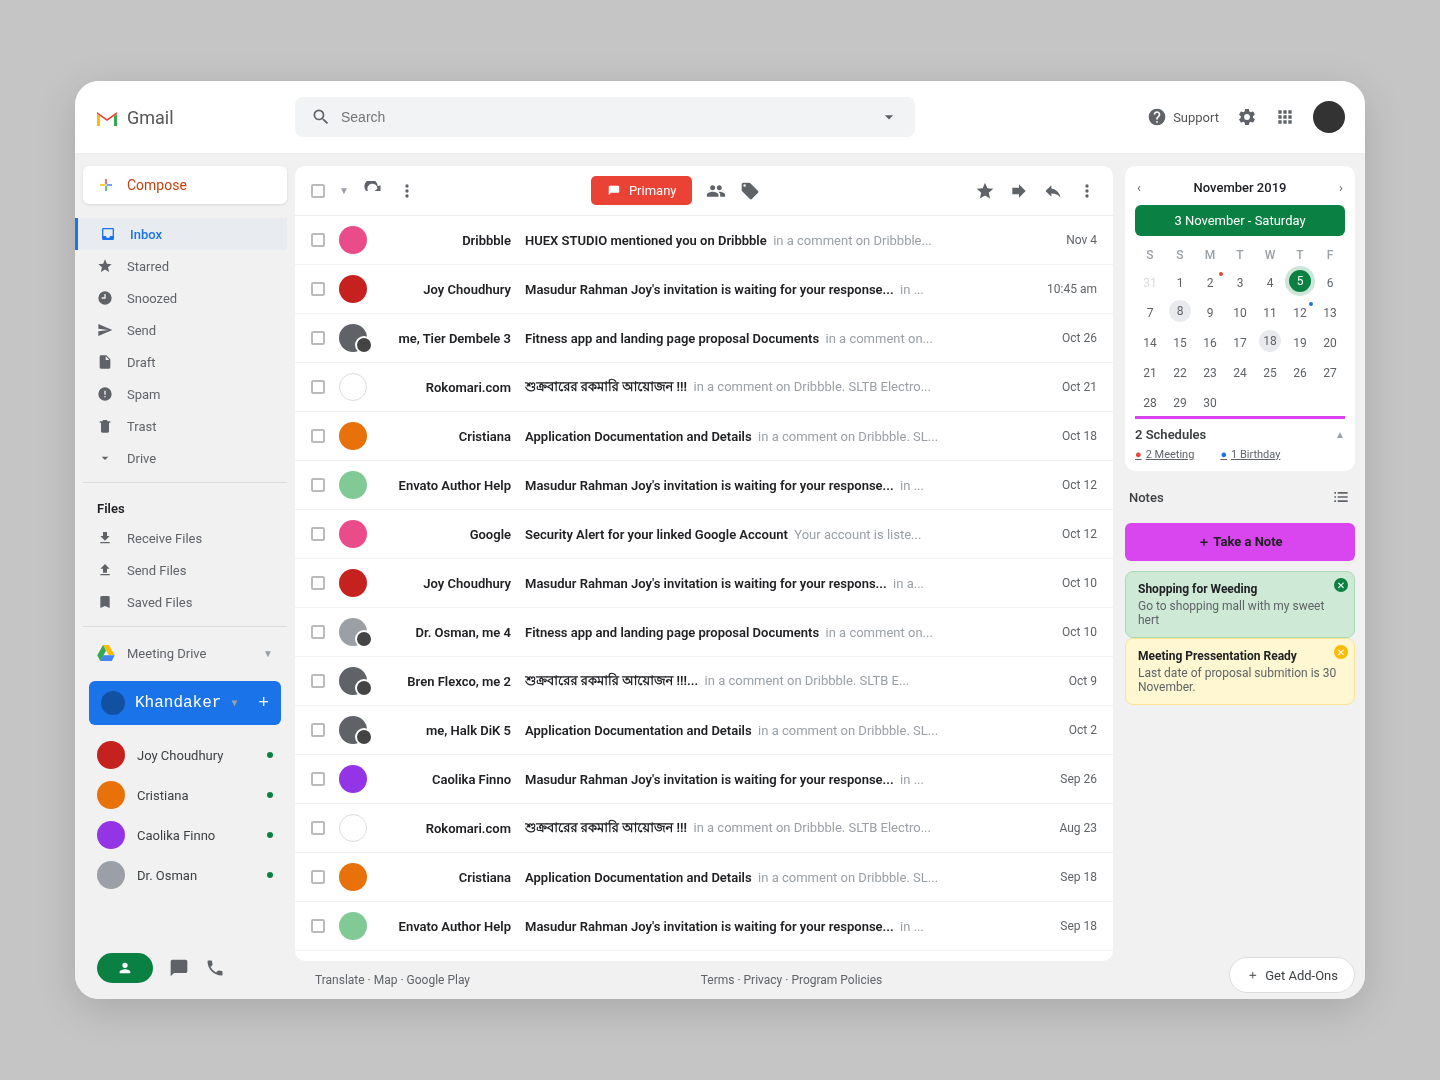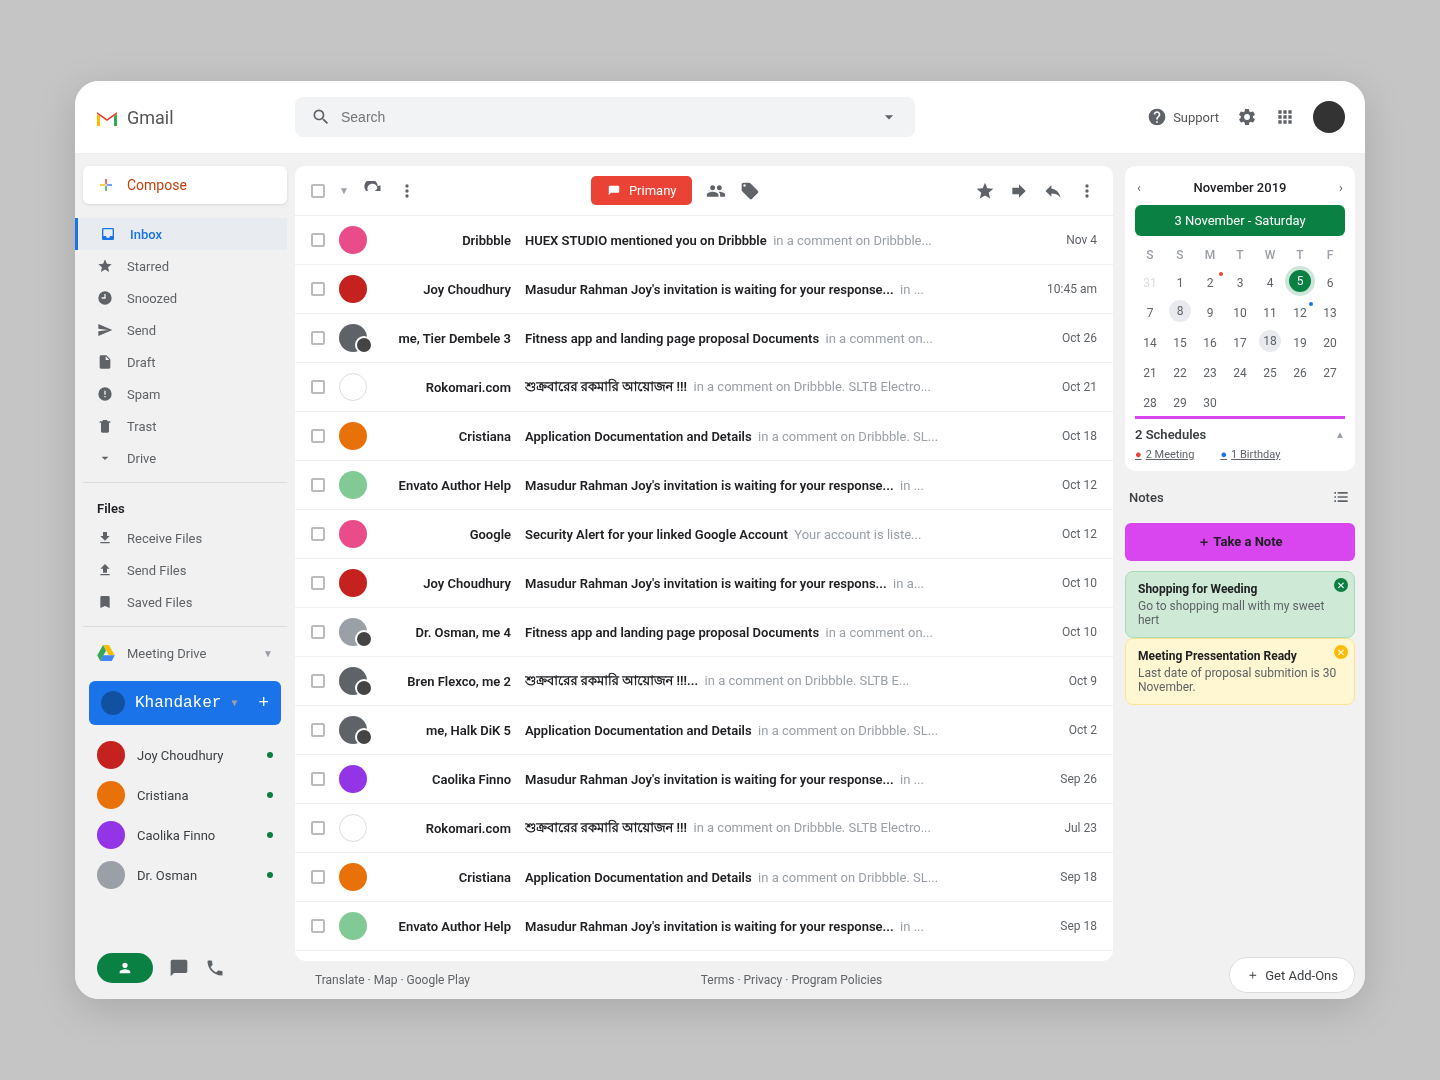--- a/index.html
+++ b/index.html
@@ -396,21 +396,21 @@
               <div class="r-av" style="background:#9334e6;"></div>
               <div class="r-sender">Caolika Finno</div>
               <div class="r-text"><span class="r-subj">Masudur Rahman Joy's invitation is waiting for your response...</span>&nbsp;&nbsp;<span class="r-prev">in ...</span></div>
               <div class="r-date">Sep 26</div>
             </div>
             <div class="row">
               <div class="chk"></div>
               <div class="r-av" style="background:#fff;border:1px solid #dadce0"></div>
               <div class="r-sender">Rokomari.com</div>
               <div class="r-text"><span class="r-subj">শুক্রবারের রকমারি আয়োজন !!!</span>&nbsp;&nbsp;<span class="r-prev">in a comment on Dribbble. SLTB Electro...</span></div>
-              <div class="r-date">Jul 23</div>
+              <div class="r-date">Aug 23</div>
             </div>
             <div class="row">
               <div class="chk"></div>
               <div class="r-av" style="background:#e8710a;"></div>
               <div class="r-sender">Cristiana</div>
               <div class="r-text"><span class="r-subj">Application Documentation and Details</span>&nbsp;&nbsp;<span class="r-prev">in a comment on Dribbble. SL...</span></div>
               <div class="r-date">Sep 18</div>
             </div>
             <div class="row">
               <div class="chk"></div>

